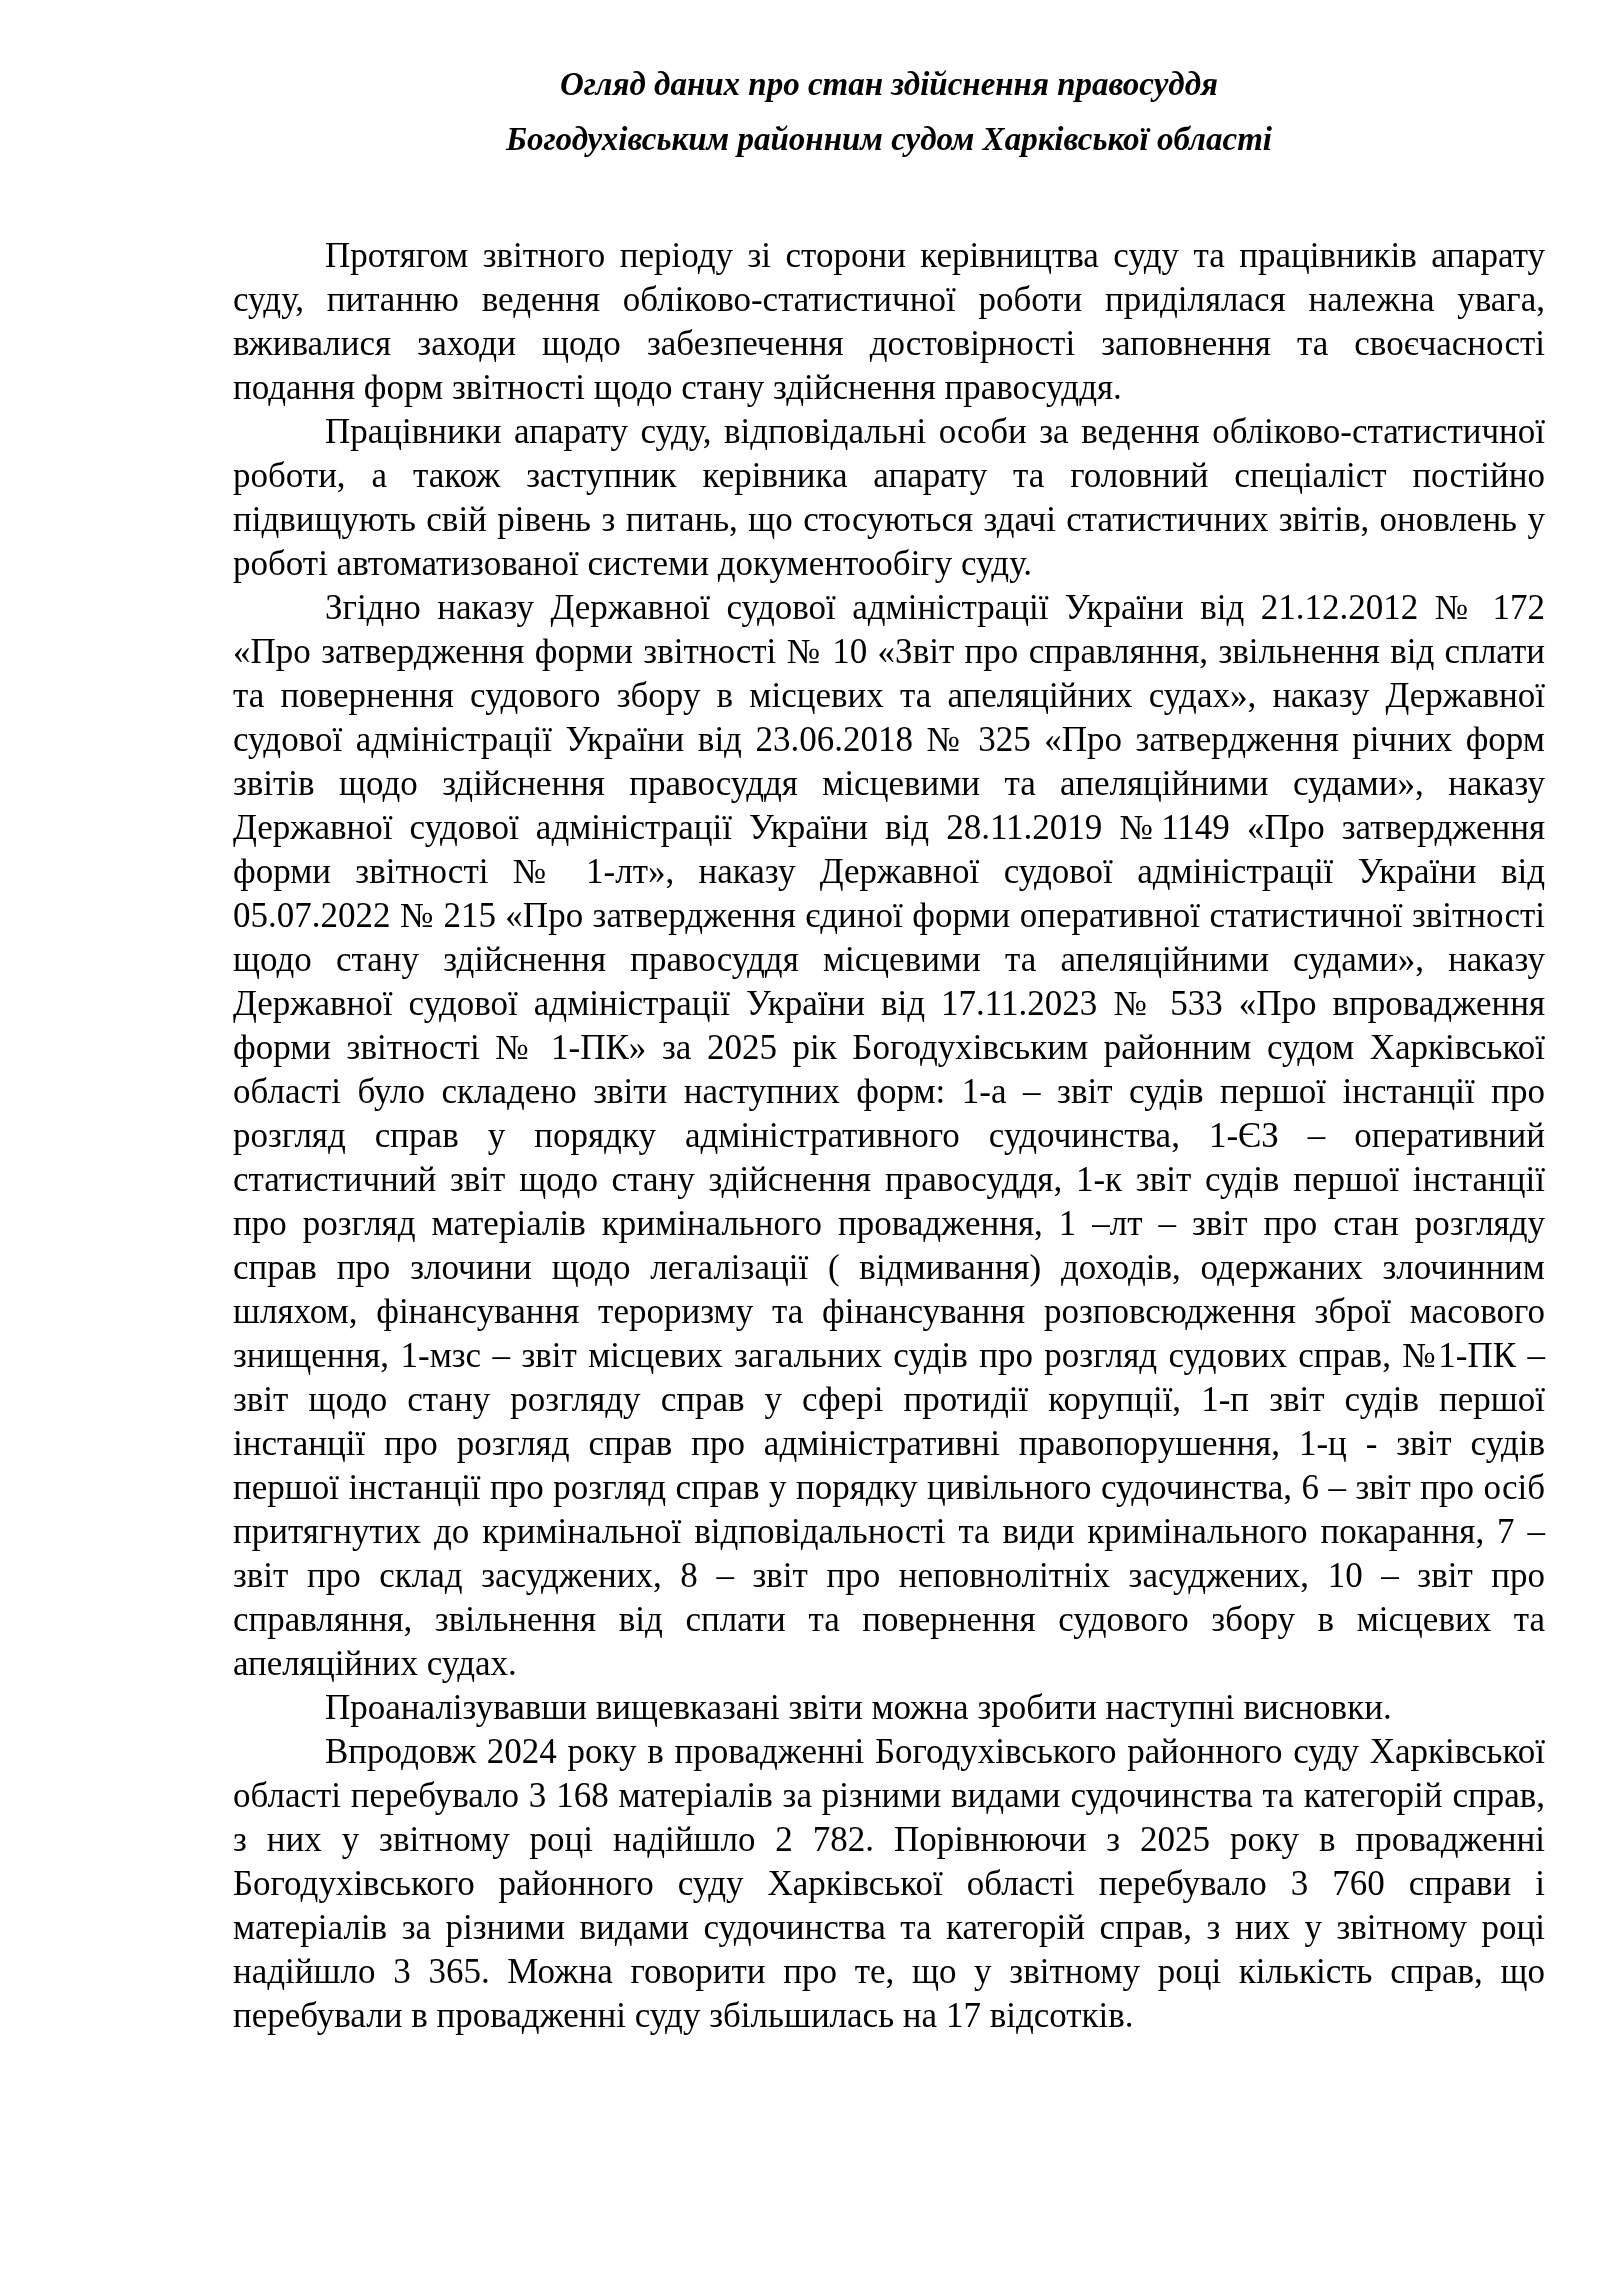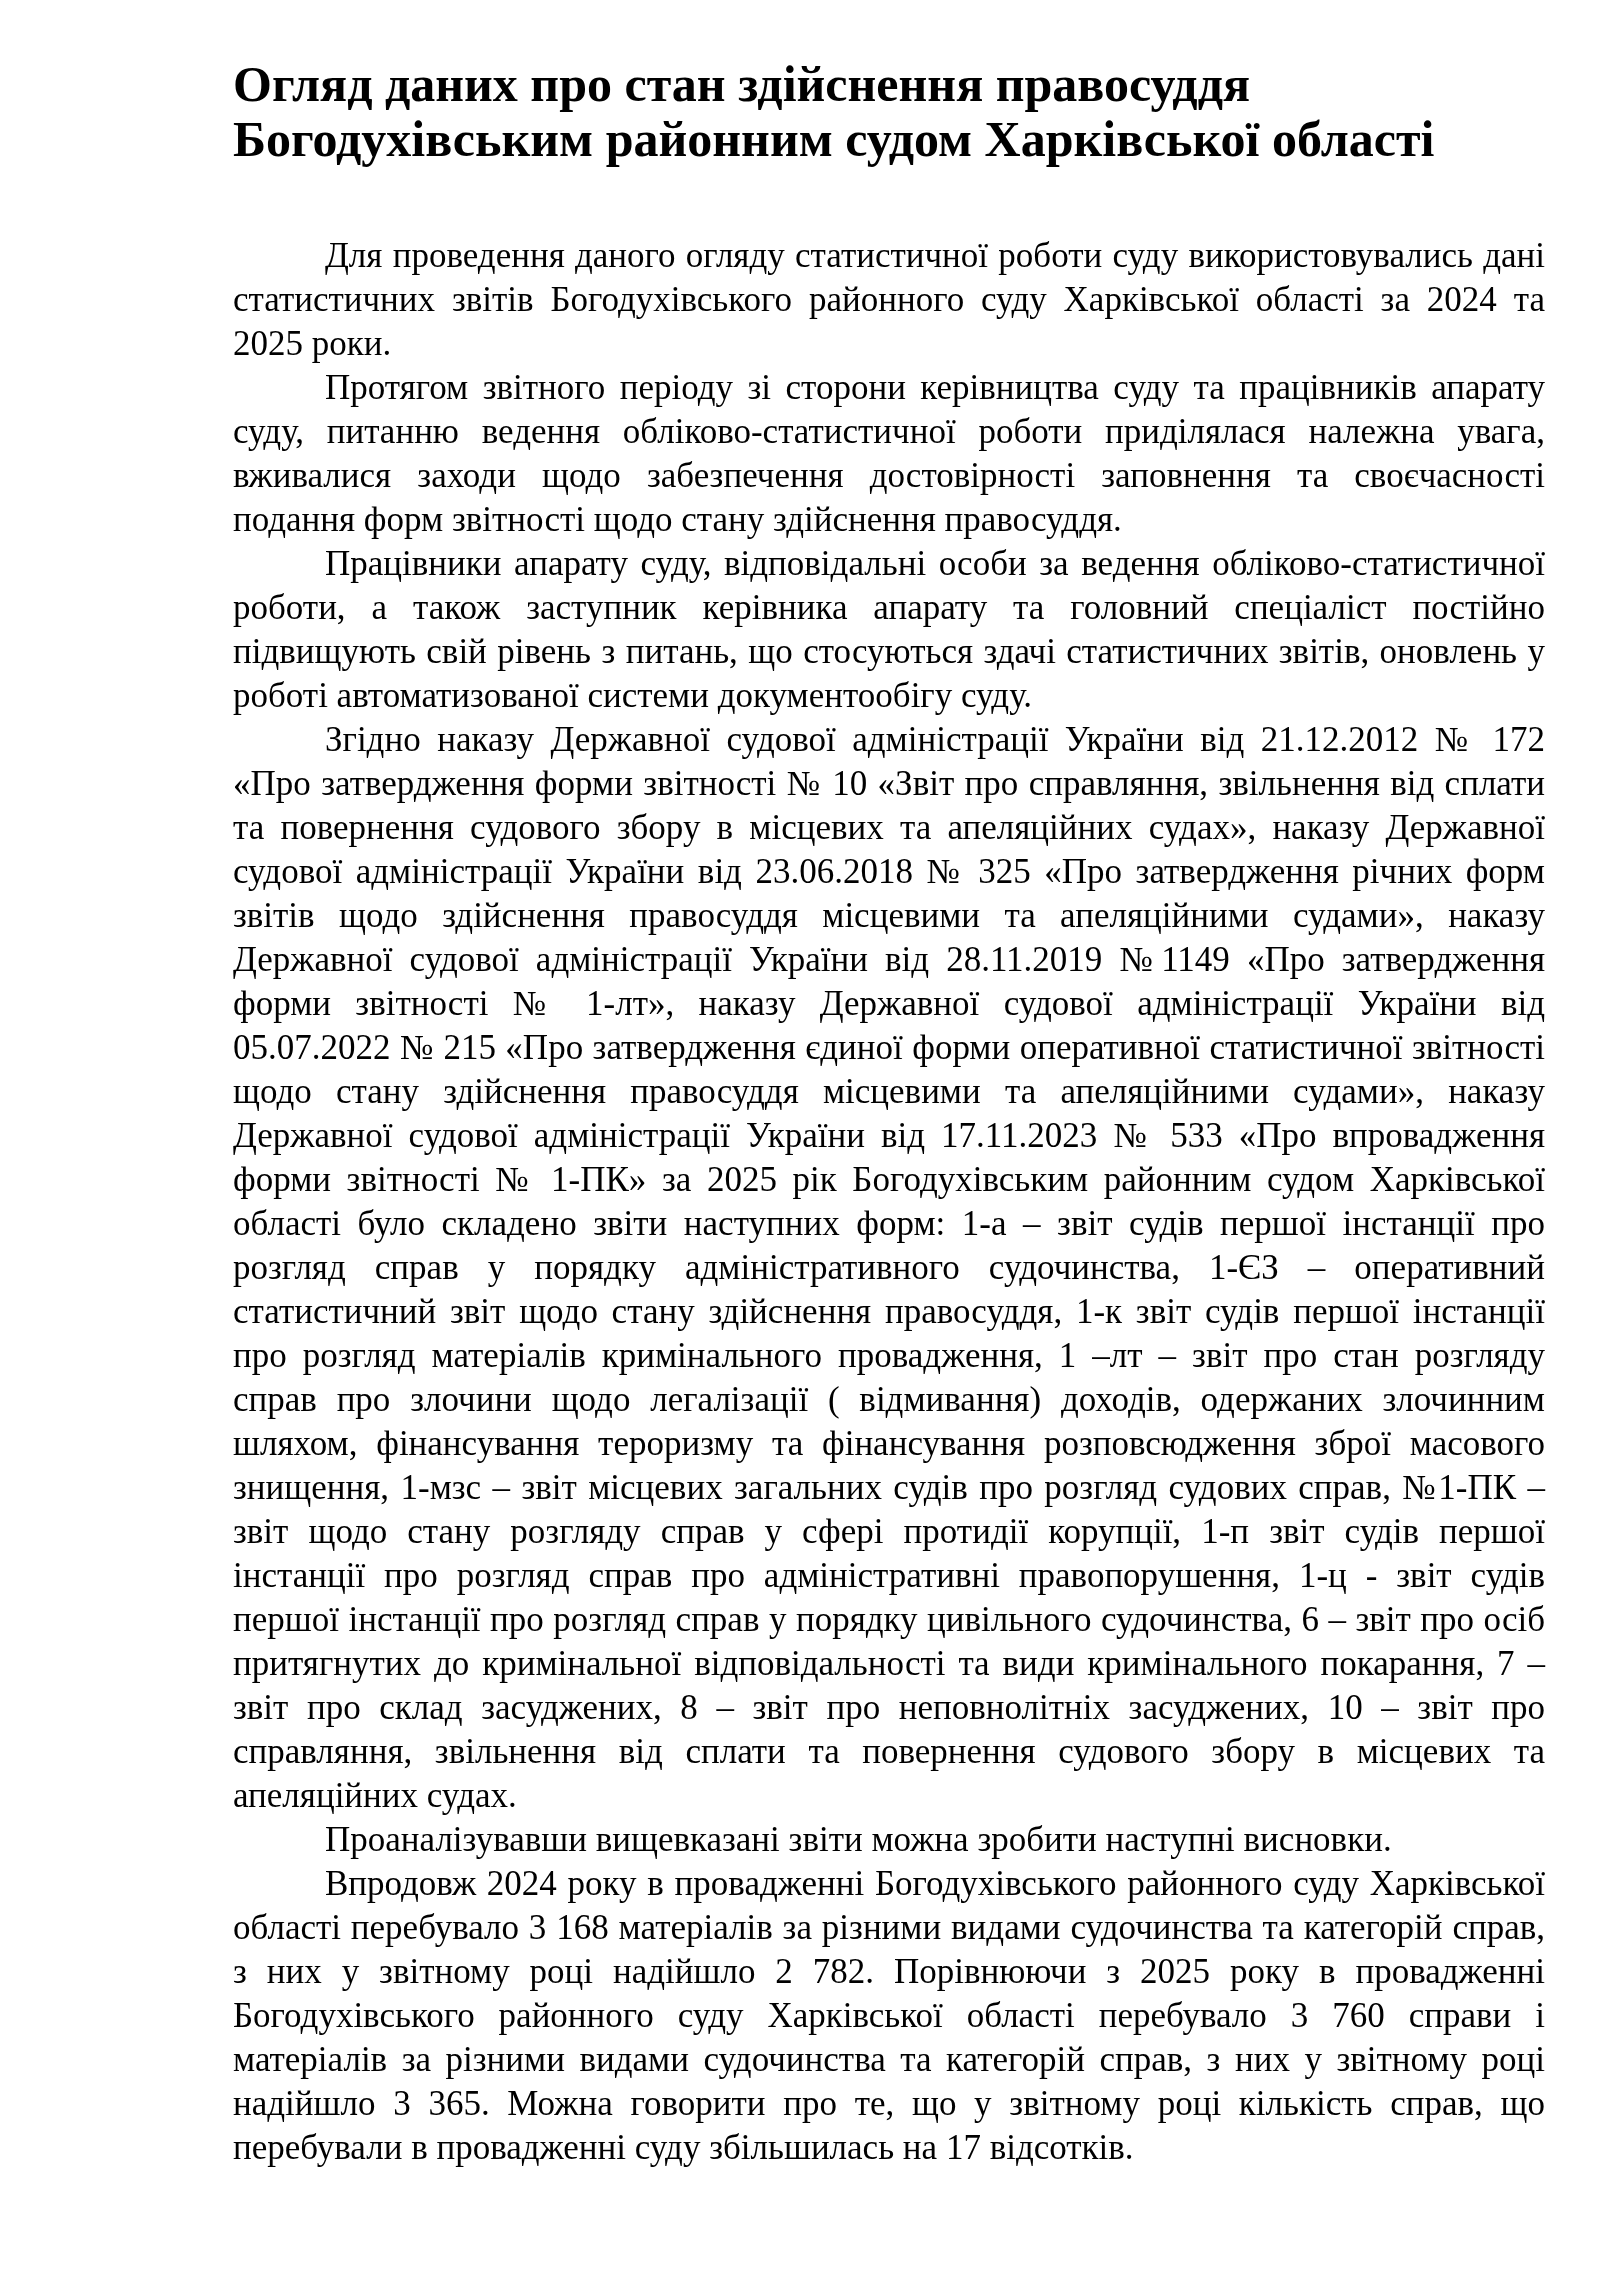--- a/index.html
+++ b/index.html
@@ -13,23 +13,25 @@
     width: 1621px;
     min-height: 2293px;
     margin: 0 auto;
     background: #ffffff;
     box-sizing: border-box;
     padding: 57px 76px 69px 233px;
     color: #000000;
     font-family: "Liberation Serif", "DejaVu Serif", serif;
   }
   .doc-title {
+    text-align: center;
     font-weight: bold;
-    font-size: 50px;
+    font-size: 33px;
     line-height: 55px;
+    font-style: italic;
   }
   .title-line {
     display: block;
   }
   .doc-body {
     margin-top: 67px;
     font-size: 35px;
     line-height: 44px;
     text-align: justify;
   }
@@ -43,21 +45,20 @@
 <body>
 
 <div class="page">
 
   <header class="doc-title">
     <span class="title-line">Огляд даних про стан здійснення правосуддя</span>
     <span class="title-line">Богодухівським районним судом Харківської області</span>
   </header>
 
   <main class="doc-body">
-    <p class="para">Для проведення даного огляду статистичної роботи суду використовувались дані статистичних звітів Богодухівського районного суду Харківської області за 2024 та 2025 роки.</p>
     <p class="para">Протягом звітного періоду зі сторони керівництва суду та працівників апарату суду, питанню ведення обліково-статистичної роботи приділялася належна увага, вживалися заходи щодо забезпечення достовірності заповнення та своєчасності подання форм звітності щодо стану здійснення правосуддя.</p>
     <p class="para">Працівники апарату суду, відповідальні особи за ведення обліково-статистичної роботи, а також заступник керівника апарату та головний спеціаліст постійно підвищують свій рівень з питань, що стосуються здачі статистичних звітів, оновлень у роботі автоматизованої системи документообігу суду.</p>
     <p class="para">Згідно наказу Державної судової адміністрації України від 21.12.2012 № 172 «Про затвердження форми звітності № 10 «Звіт про справляння, звільнення від сплати та повернення судового збору в місцевих та апеляційних судах», наказу Державної судової адміністрації України від 23.06.2018 № 325 «Про затвердження річних форм звітів щодо здійснення правосуддя місцевими та апеляційними судами», наказу Державної судової адміністрації України від 28.11.2019 №1149 «Про затвердження форми звітності № 1-лт», наказу Державної судової адміністрації України від 05.07.2022 № 215 «Про затвердження єдиної форми оперативної статистичної звітності щодо стану здійснення правосуддя місцевими та апеляційними судами», наказу Державної судової адміністрації України від 17.11.2023 № 533 «Про впровадження форми звітності № 1-ПК» за 2025 рік Богодухівським районним судом Харківської області було складено звіти наступних форм: 1-а – звіт судів першої інстанції про розгляд справ у порядку адміністративного судочинства, 1-ЄЗ – оперативний статистичний звіт щодо стану здійснення правосуддя, 1-к звіт судів першої інстанції про розгляд матеріалів кримінального провадження, 1 –лт – звіт про стан розгляду справ про злочини щодо легалізації ( відмивання) доходів, одержаних злочинним шляхом, фінансування тероризму та фінансування розповсюдження зброї масового знищення, 1-мзс – звіт місцевих загальних судів про розгляд судових справ, №1-ПК – звіт щодо стану розгляду справ у сфері протидії корупції, 1-п звіт судів першої інстанції про розгляд справ про адміністративні правопорушення, 1-ц - звіт судів першої інстанції про розгляд справ у порядку цивільного судочинства, 6 – звіт про осіб притягнутих до кримінальної відповідальності та види кримінального покарання, 7 – звіт про склад засуджених, 8 – звіт про неповнолітніх засуджених, 10 – звіт про справляння, звільнення від сплати та повернення судового збору в місцевих та апеляційних судах.</p>
     <p class="para">Проаналізувавши вищевказані звіти можна зробити наступні висновки.</p>
     <p class="para">Впродовж 2024 року в провадженні Богодухівського районного суду Харківської області перебувало 3 168 матеріалів за різними видами судочинства та категорій справ, з них у звітному році надійшло 2 782. Порівнюючи з 2025 року в провадженні Богодухівського районного суду Харківської області перебувало 3 760 справи і матеріалів за різними видами судочинства та категорій справ, з них у звітному році надійшло 3 365. Можна говорити про те, що у звітному році кількість справ, що перебували в провадженні суду збільшилась на 17 відсотків.</p>
   </main>
 
 </div>
 
 

